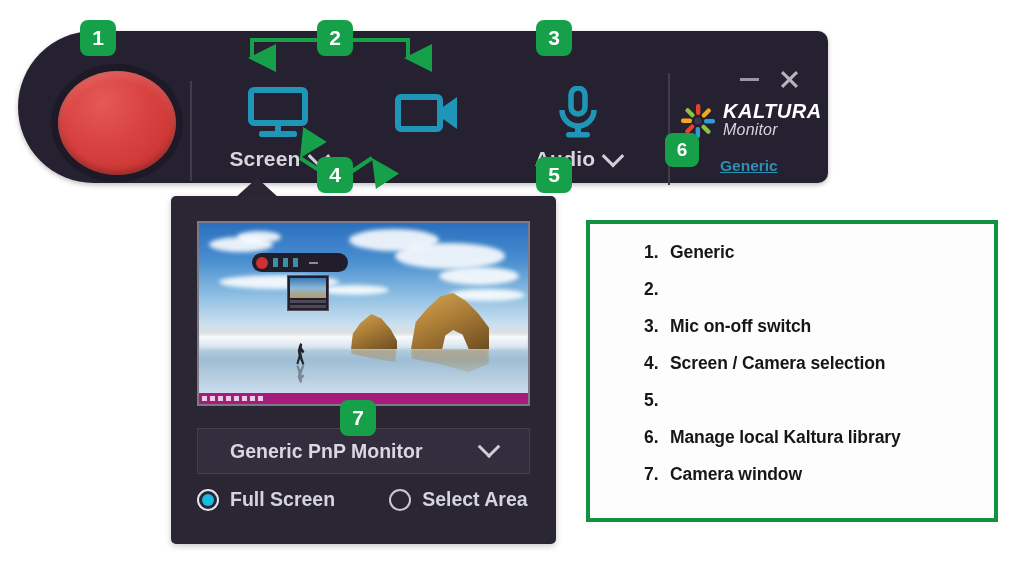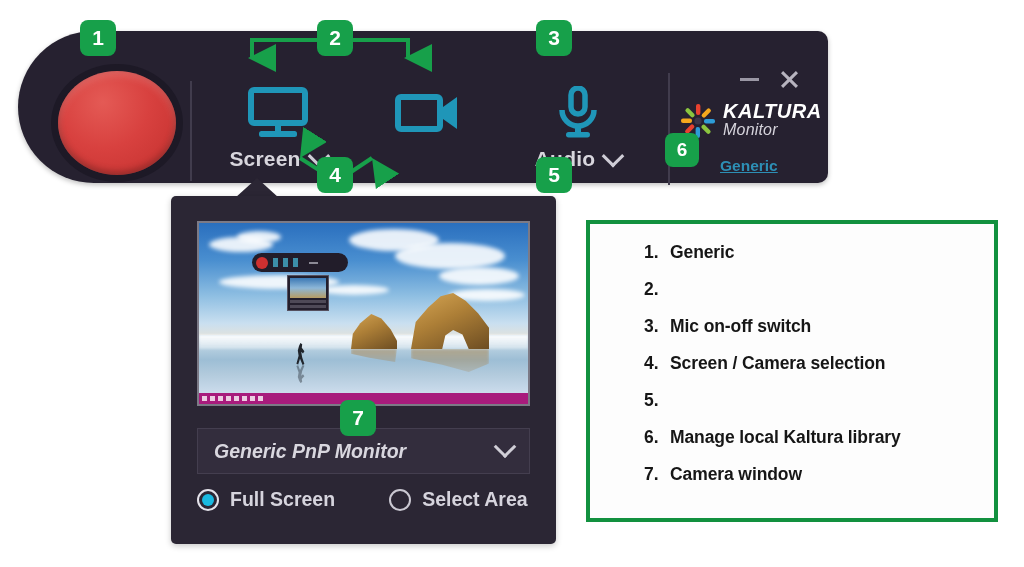--- a/index.html
+++ b/index.html
@@ -303,23 +303,22 @@
     left: 26px;
     top: 232px;
     width: 333px;
     height: 46px;
     background: #332d3d;
     border: 1px solid #56506180;
     box-sizing: border-box;
     display: flex;
     align-items: center;
     justify-content: space-between;
-    padding: 0 16px;
-    cursor: pointer;
-    font-style: italic;
+    padding: 0 32px;
+    cursor: pointer;
   }
   #monitor-label {
     font-size: 19.5px;
     font-weight: bold;
     color: #d9d7df;
   }
   #monitor-chev {
     width: 13px; height: 13px;
     border-right: 3px solid #d0ced7;
     border-bottom: 3px solid #d0ced7;

